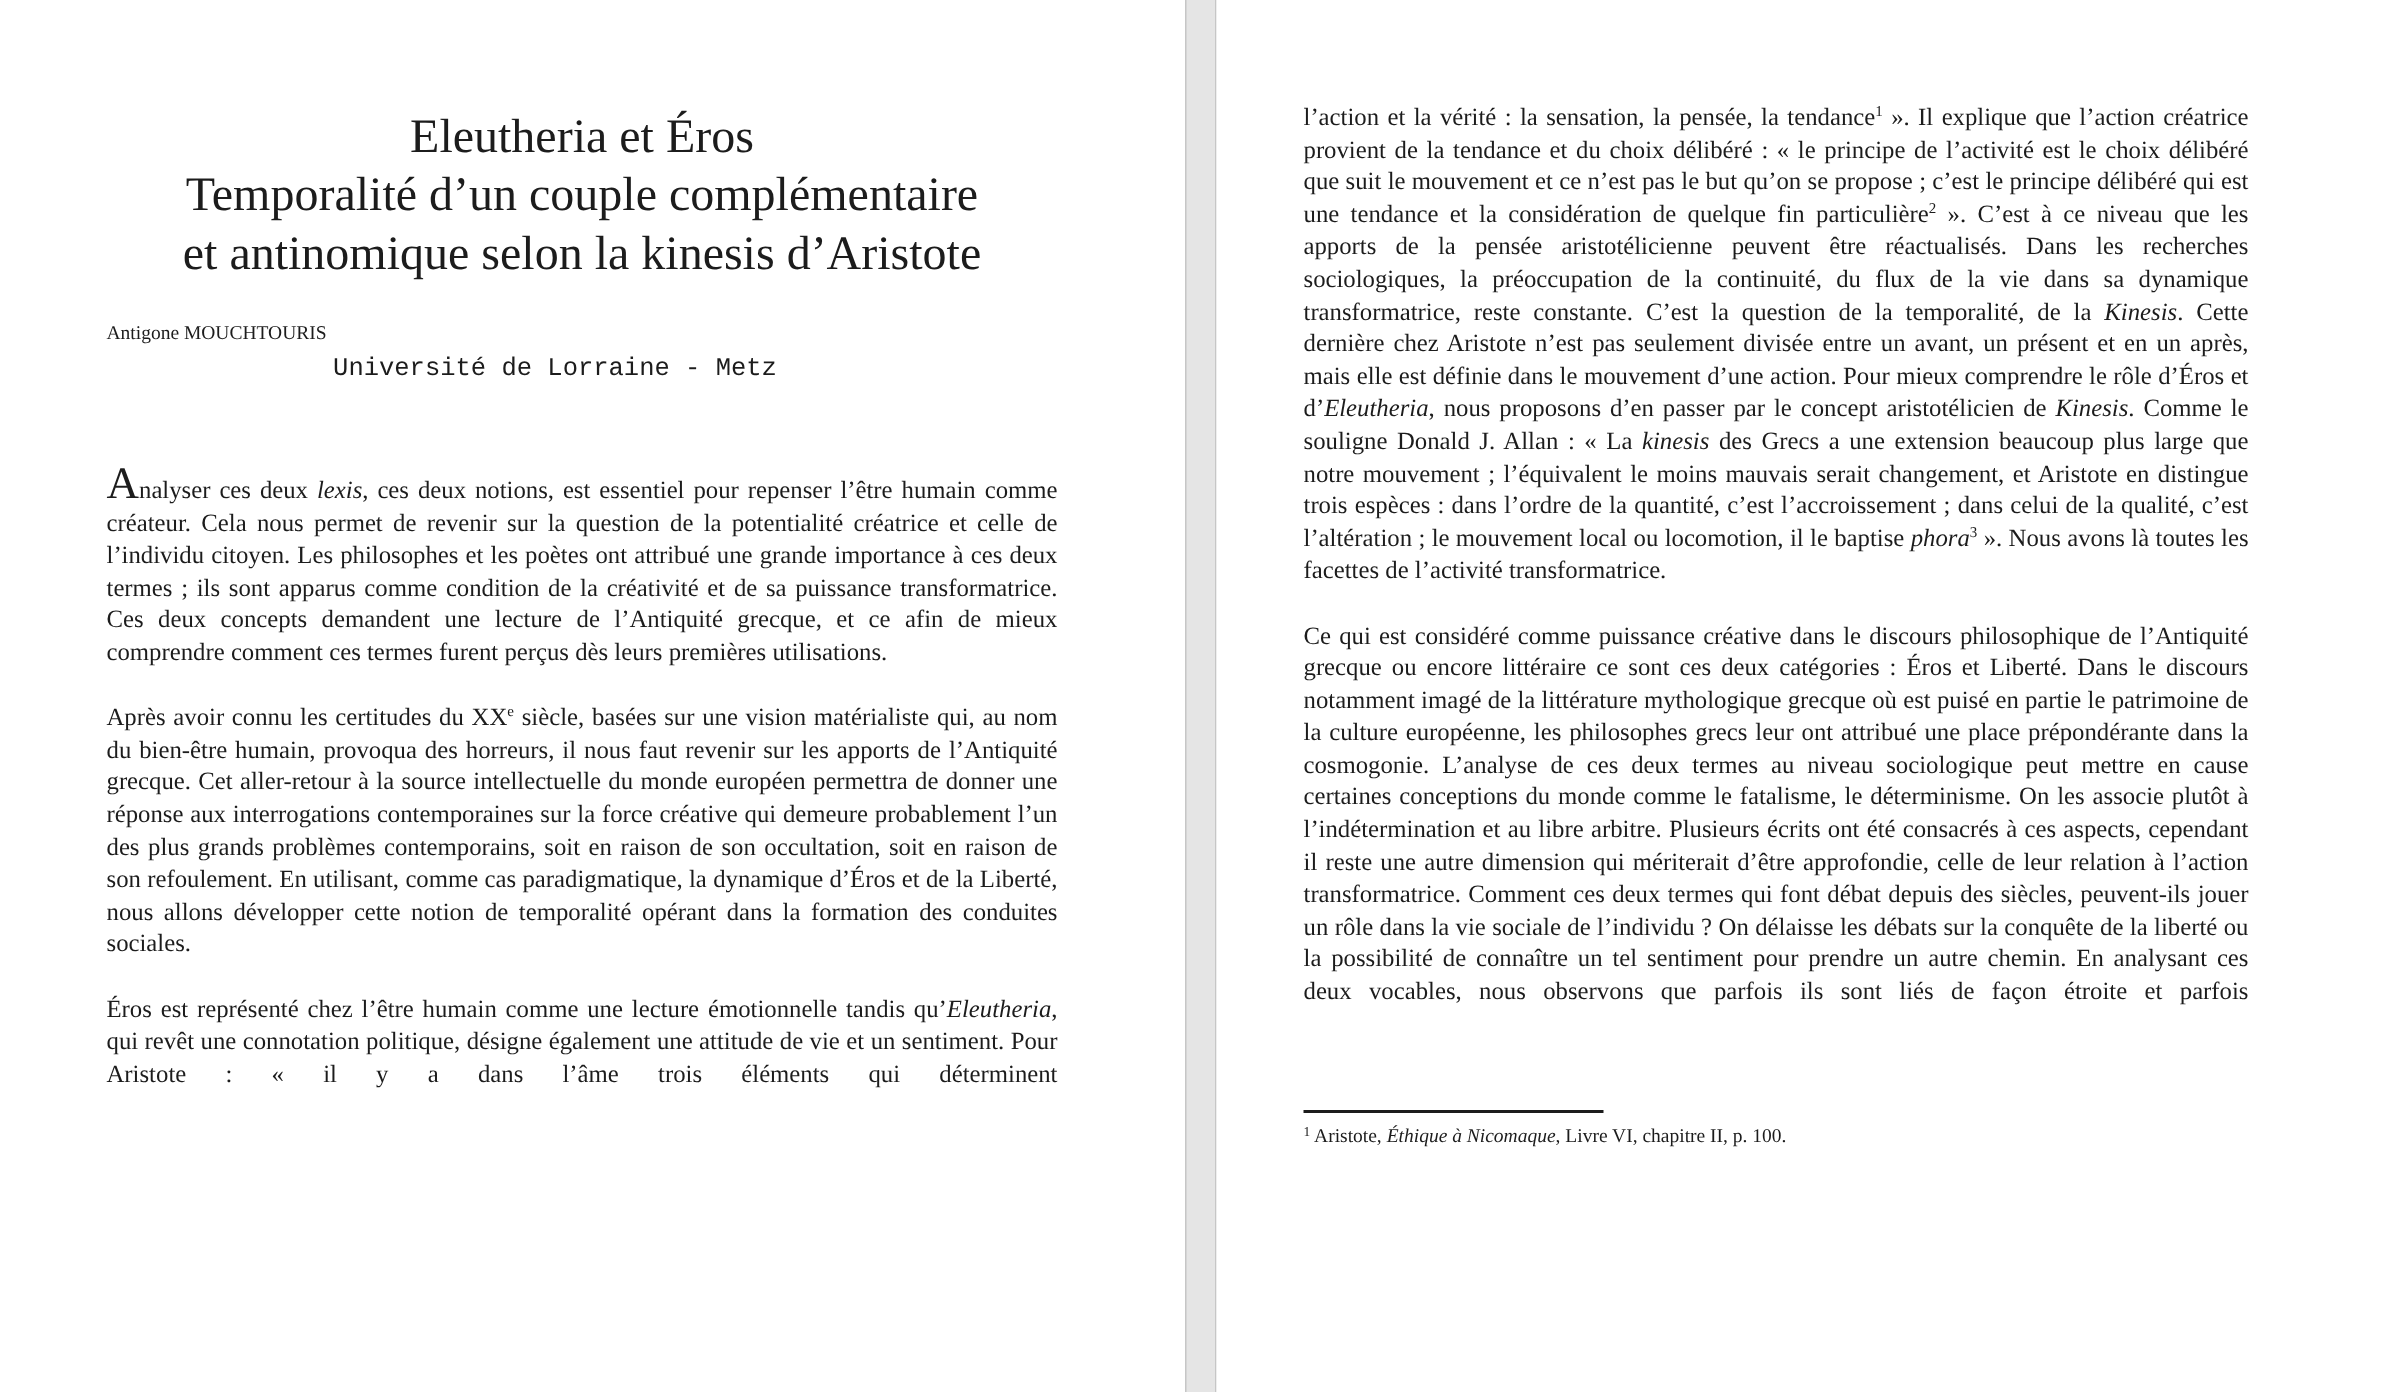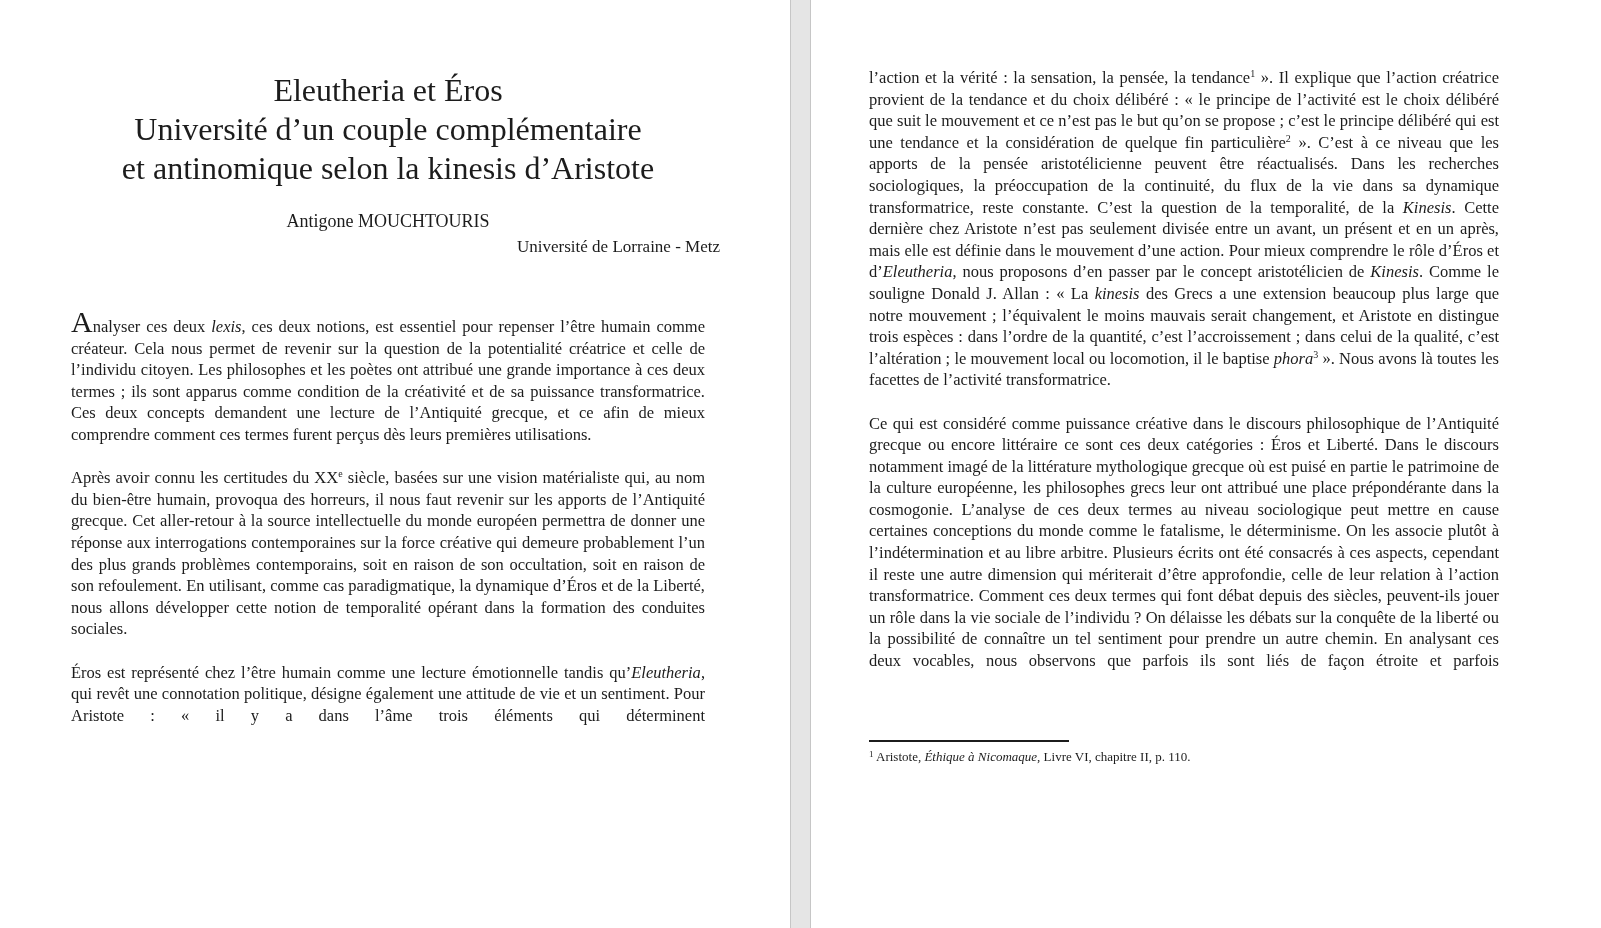--- a/index.html
+++ b/index.html
@@ -42,32 +42,32 @@
     text-align: center;
     font-size: 32px;
     line-height: 39px;
     white-space: nowrap;
   }
   .author-line {
     position: absolute;
     left: 71px;
     top: 210px;
     width: 634px;
-    text-align: center;
-    font-size: 18px;
+    font-size: 13px;
     line-height: 23px;
   }
   .affiliation-line {
     position: absolute;
-    left: 86px;
+    left: 53px;
     top: 236px;
     width: 634px;
-    text-align: right;
+    text-align: center;
     font-size: 17px;
     line-height: 21px;
+    font-family: Liberation Mono, monospace;
   }
   .body-left {
     position: absolute;
     left: 71px;
     top: 316px;
     width: 634px;
   }
   .body-right {
     position: absolute;
     left: 58px;
@@ -114,36 +114,36 @@
     vertical-align: 4px;
   }
   .it { font-style: italic; }
 </style>
 </head>
 <body>
 
 <div class="page" id="page-left">
   <div class="title-block">
     <div>Eleutheria et Éros</div>
-    <div>Université d’un couple complémentaire</div>
+    <div>Temporalité d’un couple complémentaire</div>
     <div>et antinomique selon la kinesis d’Aristote</div>
   </div>
   <div class="author-line">Antigone MOUCHTOURIS</div>
   <div class="affiliation-line">Université de Lorraine - Metz</div>
   <div class="body-left">
     <p class="para"><span class="initial-cap">A</span><span>nalyser ces deux </span><span class="it">lexis</span><span>, ces deux notions, est essentiel pour repenser l’être humain comme créateur. Cela nous permet de revenir sur la question de la potentialité créatrice et celle de l’individu citoyen. Les philosophes et les poètes ont attribué une grande importance à ces deux termes&nbsp;; ils sont apparus comme condition de la créativité et de sa puissance transformatrice. Ces deux concepts demandent une lecture de l’Antiquité grecque, et ce afin de mieux comprendre comment ces termes furent perçus dès leurs premières utilisations.</span></p>
     <p class="para"><span>Après avoir connu les certitudes du XX</span><sup>e</sup><span> siècle, basées sur une vision matérialiste qui, au nom du bien-être humain, provoqua des horreurs, il nous faut revenir sur les apports de l’Antiquité grecque. Cet aller-retour à la source intellectuelle du monde européen permettra de donner une réponse aux interrogations contemporaines sur la force créative qui demeure probablement l’un des plus grands problèmes contemporains, soit en raison de son occultation, soit en raison de son refoulement. En utilisant, comme cas paradigmatique, la dynamique d’Éros et de la Liberté, nous allons développer cette notion de temporalité opérant dans la formation des conduites sociales.</span></p>
     <p class="para cont"><span>Éros est représenté chez l’être humain comme une lecture émotionnelle tandis qu’</span><span class="it">Eleutheria</span><span>, qui revêt une connotation politique, désigne également une attitude de vie et un sentiment. Pour Aristote&nbsp;: «&nbsp;il y a dans l’âme trois éléments qui déterminent</span></p>
   </div>
 </div>
 
 <div id="gutter"></div>
 
 <div class="page" id="page-right">
   <div class="body-right">
     <p class="para"><span>l’action et la vérité&nbsp;: la sensation, la pensée, la tendance</span><sup>1</sup><span>&nbsp;». Il explique que l’action créatrice provient de la tendance et du choix délibéré&nbsp;: «&nbsp;le principe de l’activité est le choix délibéré que suit le mouvement et ce n’est pas le but qu’on se propose&nbsp;; c’est le principe délibéré qui est une tendance et la considération de quelque fin particulière</span><sup>2</sup><span>&nbsp;». C’est à ce niveau que les apports de la pensée aristotélicienne peuvent être réactualisés. Dans les recherches sociologiques, la préoccupation de la continuité, du flux de la vie dans sa dynamique transformatrice, reste constante. C’est la question de la temporalité, de la </span><span class="it">Kinesis</span><span>. Cette dernière chez Aristote n’est pas seulement divisée entre un avant, un présent et en un après, mais elle est définie dans le mouvement d’une action. Pour mieux comprendre le rôle d’Éros et d’</span><span class="it">Eleutheria</span><span>, nous proposons d’en passer par le concept aristotélicien de </span><span class="it">Kinesis</span><span>. Comme le souligne Donald J. Allan&nbsp;: «&nbsp;La </span><span class="it">kinesis</span><span> des Grecs a une extension beaucoup plus large que notre mouvement&nbsp;; l’équivalent le moins mauvais serait changement, et Aristote en distingue trois espèces&nbsp;: dans l’ordre de la quantité, c’est l’accroissement&nbsp;; dans celui de la qualité, c’est l’altération&nbsp;; le mouvement local ou locomotion, il le baptise </span><span class="it">phora</span><sup>3</sup><span>&nbsp;». Nous avons là toutes les facettes de l’activité transformatrice.</span></p>
     <p class="para cont"><span>Ce qui est considéré comme puissance créative dans le discours philosophique de l’Antiquité grecque ou encore littéraire ce sont ces deux catégories&nbsp;: Éros et Liberté. Dans le discours notamment imagé de la littérature mythologique grecque où est puisé en partie le patrimoine de la culture européenne, les philosophes grecs leur ont attribué une place prépondérante dans la cosmogonie. L’analyse de ces deux termes au niveau sociologique peut mettre en cause certaines conceptions du monde comme le fatalisme, le déterminisme. On les associe plutôt à l’indétermination et au libre arbitre. Plusieurs écrits ont été consacrés à ces aspects, cependant il reste une autre dimension qui mériterait d’être approfondie, celle de leur relation à l’action transformatrice. Comment ces deux termes qui font débat depuis des siècles, peuvent-ils jouer un rôle dans la vie sociale de l’individu&nbsp;? On délaisse les débats sur la conquête de la liberté ou la possibilité de connaître un tel sentiment pour prendre un autre chemin. En analysant ces deux vocables, nous observons que parfois ils sont liés de façon étroite et parfois</span></p>
   </div>
   <div class="footnote-sep"></div>
   <div class="footnotes">
-    <p class="footnote"><sup>1</sup><span> Aristote, </span><span class="it">Éthique à Nicomaque</span><span>, Livre VI, chapitre II, p. 110.</span></p>
+    <p class="footnote"><sup>1</sup><span> Aristote, </span><span class="it">Éthique à Nicomaque</span><span>, Livre VI, chapitre II, p. 100.</span></p>
   </div>
 </div>
 
 </body></html>

